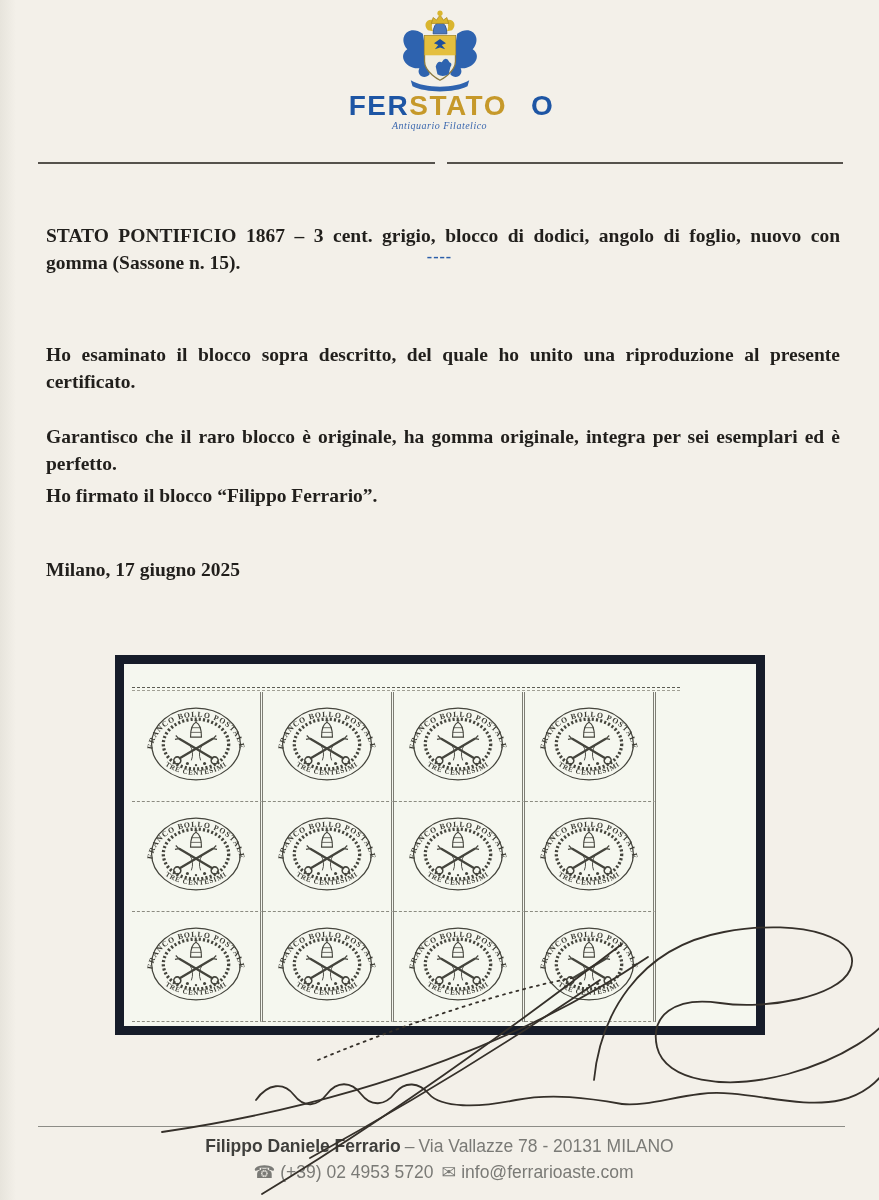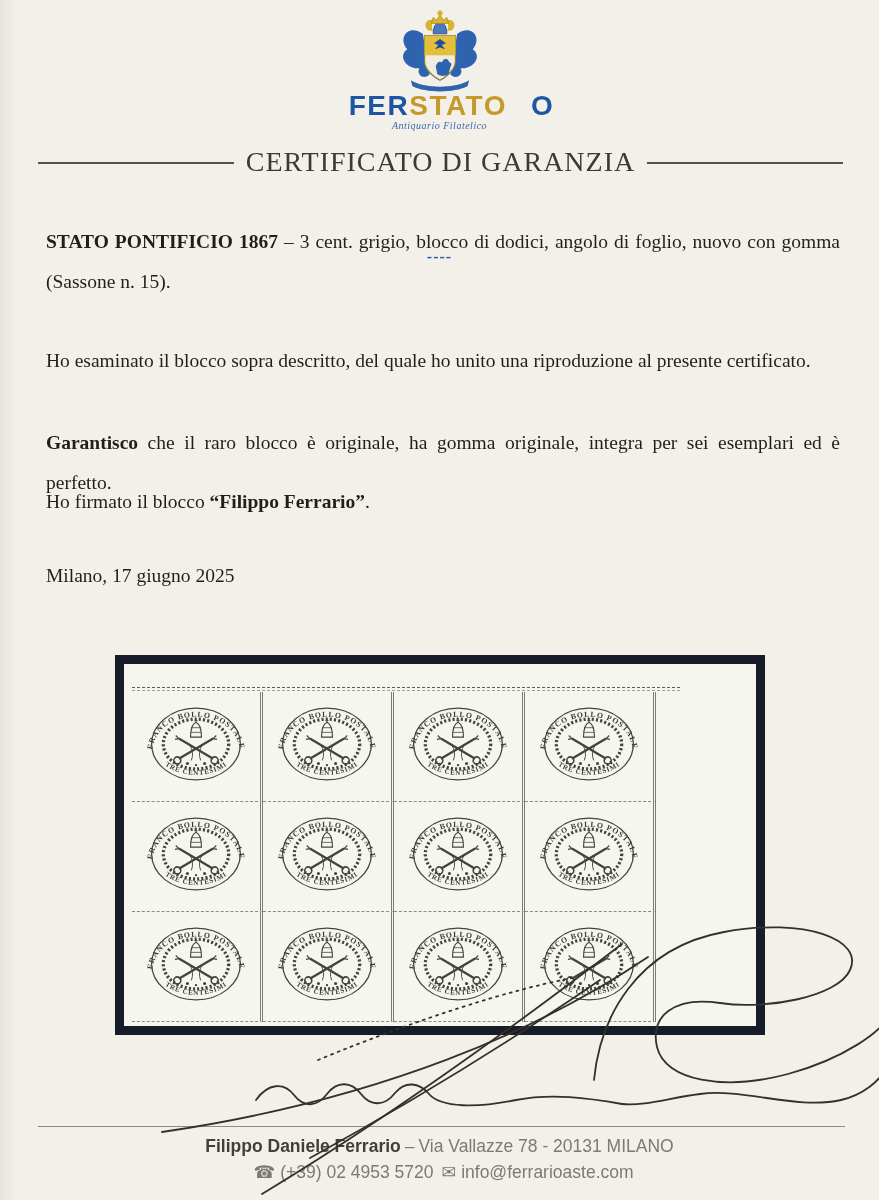--- a/index.html
+++ b/index.html
@@ -16,22 +16,22 @@
     font-family:"Liberation Sans",sans-serif;font-weight:bold;font-size:28px;
     letter-spacing:1.5px;}
   .b-blue{color:#1d55a4;margin-left:24px;} .b-gold{color:#c6992a;}
   .tagline{position:absolute;left:0;top:120px;width:100%;text-align:center;
     font-style:italic;font-size:10px;color:#3a67ae;letter-spacing:.5px;}
   .title-row{position:absolute;left:38px;right:36px;top:146px;height:32px;
     display:flex;align-items:center;gap:12px;}
   .title-line{flex:1;border-top:2px solid #55524c;height:0;margin-top:2px;}
   .title{font-size:28px;color:#3c3a36;letter-spacing:1px;white-space:nowrap;}
   
-  .p{position:absolute;left:46px;width:794px;font-size:19.5px;line-height:40px;
-    color:#211f1c;text-align:justify;}
+  .p{position:absolute;left:46px;width:794px;font-size:19.5px;line-height:27px;
+    color:#211f1c;text-align:justify;font-weight:bold;}
   #p1{top:202px;} #p2{top:321px;} #p3{top:391px;margin-top:32px;} #p4{top:462px;}
   .dashes{position:absolute;left:0;top:248px;width:100%;text-align:center;
     color:#2b5ea9;font-weight:bold;letter-spacing:1px;font-size:16px;}
   #dateline{top:536px;text-align:left;}
   
   .photo{position:absolute;left:115px;top:655px;width:650px;height:380px;
     box-sizing:border-box;border:9px solid #161c29;background:#f5f7ef;z-index:1;}
   .frame-line{position:absolute;left:8px;top:23px;width:548px;height:2px;
     border-top:1px dashed #5c5c53;border-bottom:1px dashed #a0a095;}
   .stamp-grid{position:absolute;left:8px;top:28px;display:grid;
@@ -81,21 +81,20 @@
   <path d="M55,68 q2,-7 7,-5 q5,-8 9,0 q4,1 1,6 l-2,8 q-7,4 -13,0 Z" fill="#2e63af"></path>
   <path d="M26,84 C42,94 78,94 94,84 L92,91 C76,99 44,99 28,91 Z" fill="#2e63af"></path>
 </svg>
 
 <div class="brand"><span class="b-blue">FER</span><span class="b-gold">STATO</span><span class="b-blue">O</span></div>
 
 <div class="tagline">Antiquario Filatelico</div>
 
 <div class="title-row">
   <div class="title-line"></div>
-  <div class="title">CERTIFICATO DI GARANZIA</div>
   <div class="title-line"></div>
 </div>
 
 <p class="p" id="p1"><b>STATO PONTIFICIO 1867</b><span> – 3 cent. grigio, blocco di dodici, angolo di foglio, nuovo con gomma (Sassone n. 15).</span></p>
 
 <div class="dashes">----</div>
 
 <p class="p" id="p2">Ho esaminato il blocco sopra descritto, del quale ho unito una riproduzione al presente certificato.</p>
 
 <p class="p" id="p3"><b>Garantisco</b><span> che il raro blocco è originale, ha gomma originale, integra per sei esemplari ed è perfetto.</span></p>

